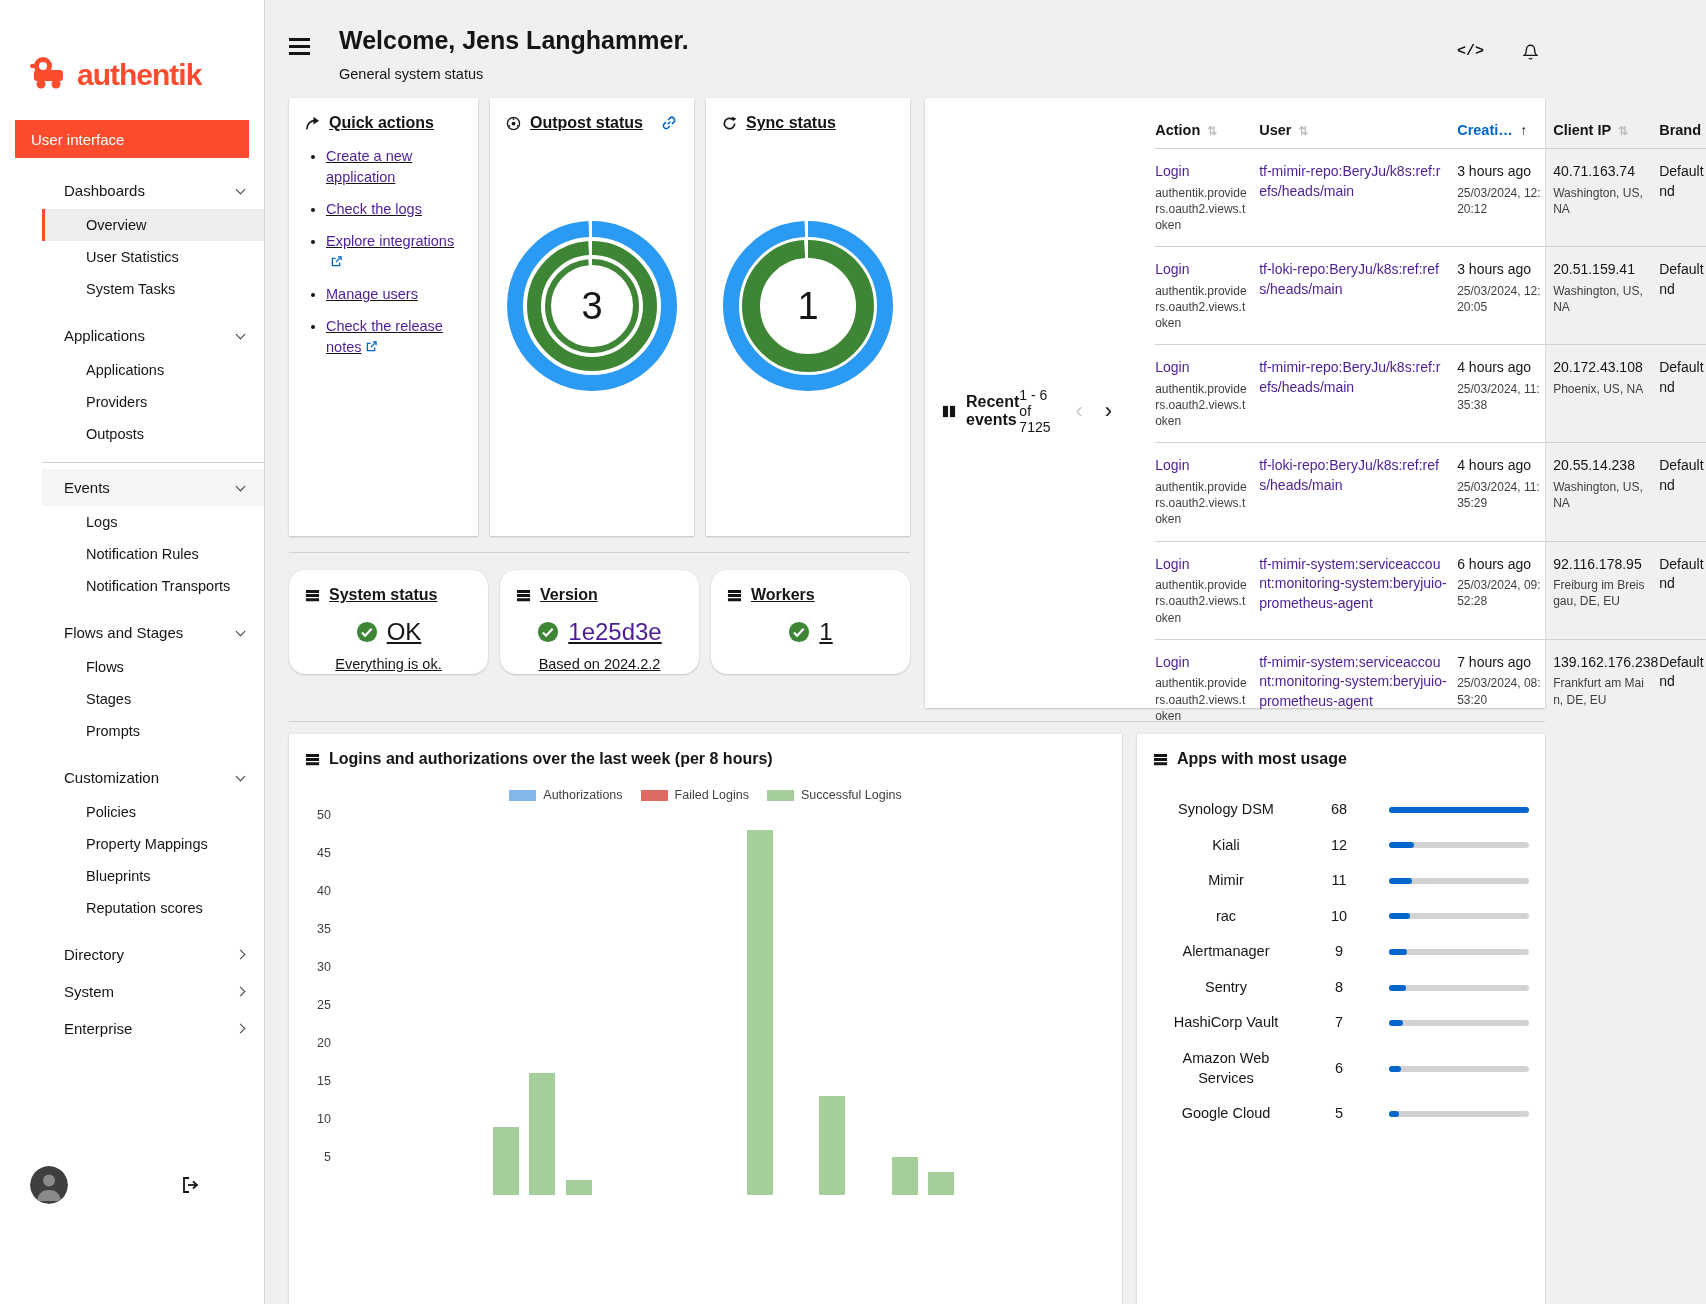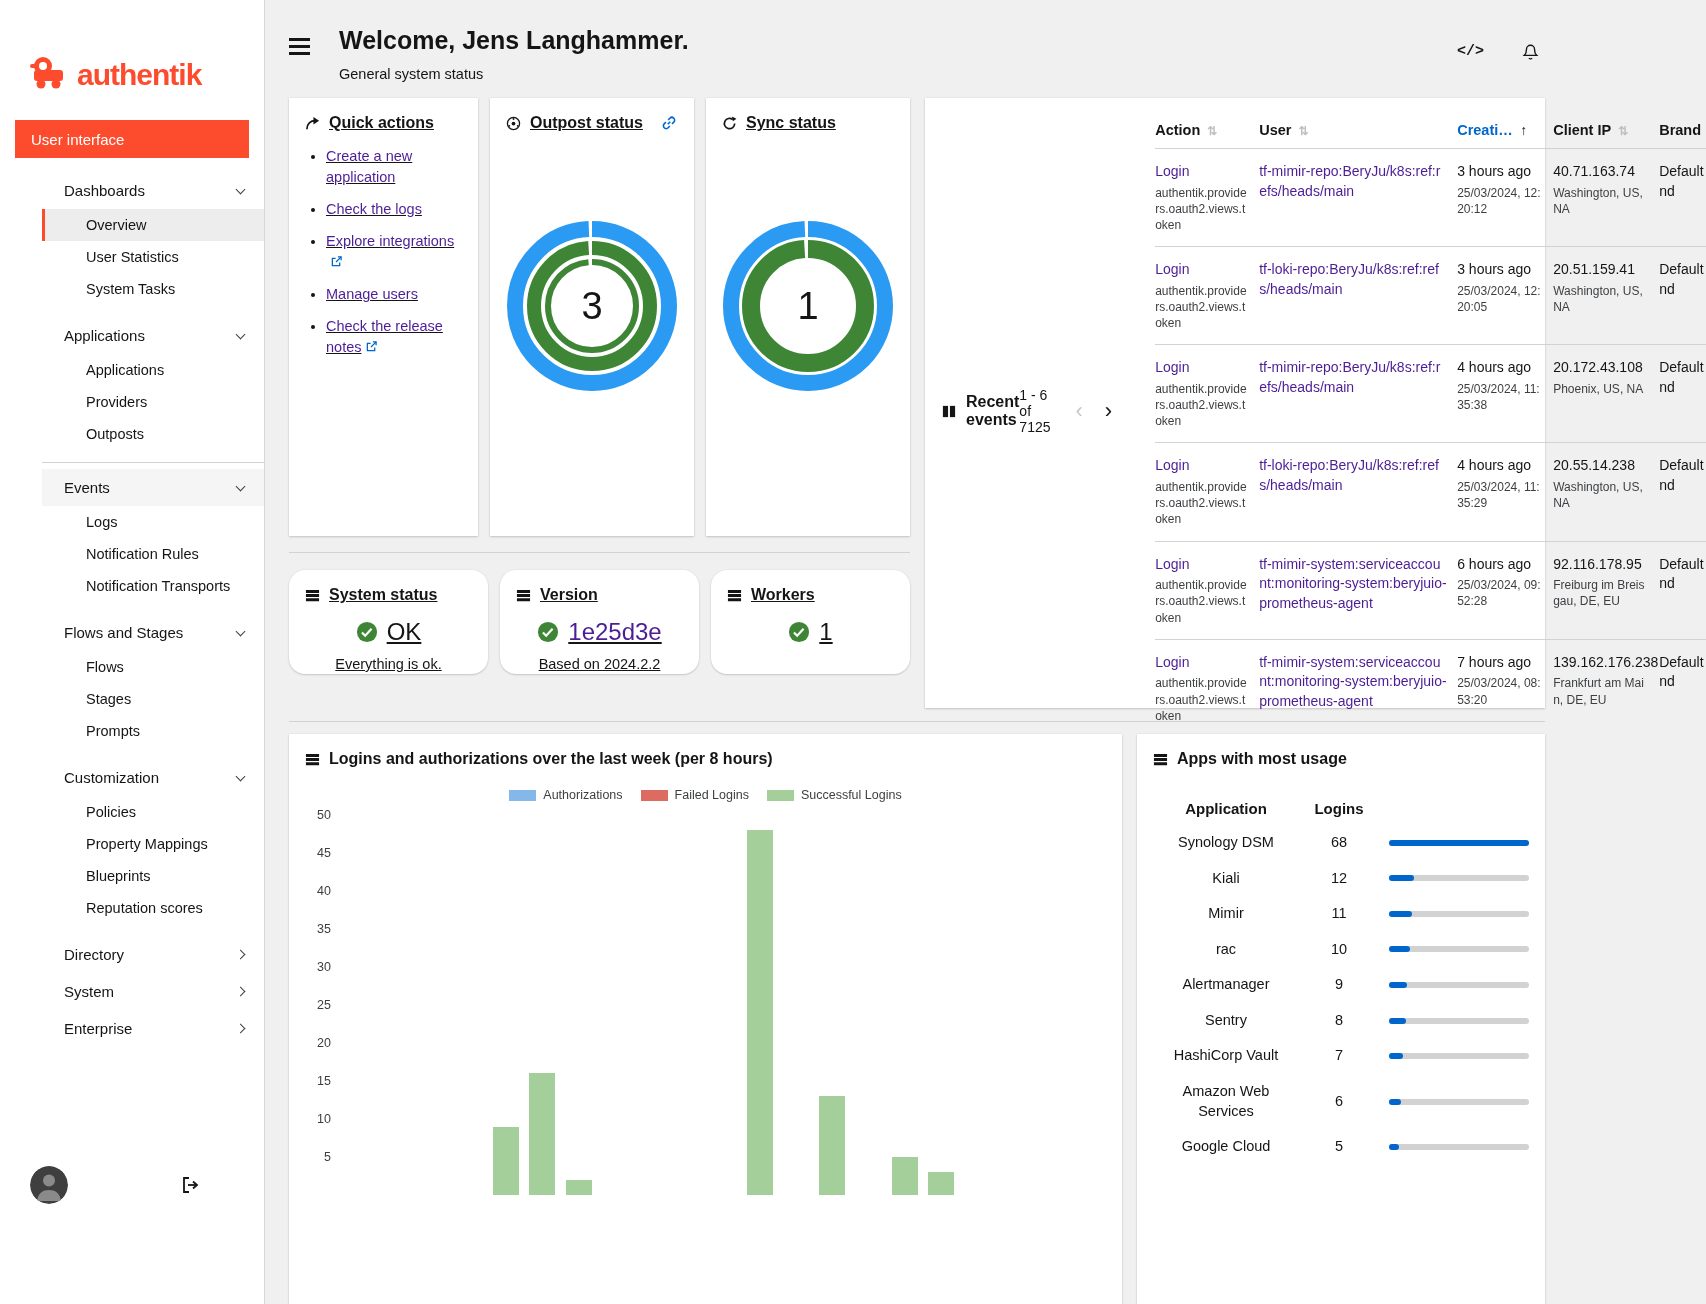--- a/index.html
+++ b/index.html
@@ -612,25 +612,20 @@
     <div class="card apps-card">
       <div class="card-title">
         <span class="icon">
           <svg width="15" height="15" viewBox="0 0 16 16" fill="#151515">
               <path d="M1 2h14v3.2H1zM1 6.4h14v3.2H1zM1 10.8h14V14H1z"></path>
             </svg>
         </span>
         <span>Apps with most usage</span>
       </div>
       <div class="apps-table">
-        <div class="apps-head">
-          <div>Application</div>
-          <div>Logins</div>
-          <div></div>
-        </div>
         <div id="apps-rows">
             <div class="apps-row">
               <div class="apps-name">Synology DSM</div>
               <div class="apps-count">68</div>
               <div class="apps-bar">
                 <div class="apps-fill" style="width:100.0%"></div>
               </div>
             </div>
             <div class="apps-row">
               <div class="apps-name">Kiali</div>

